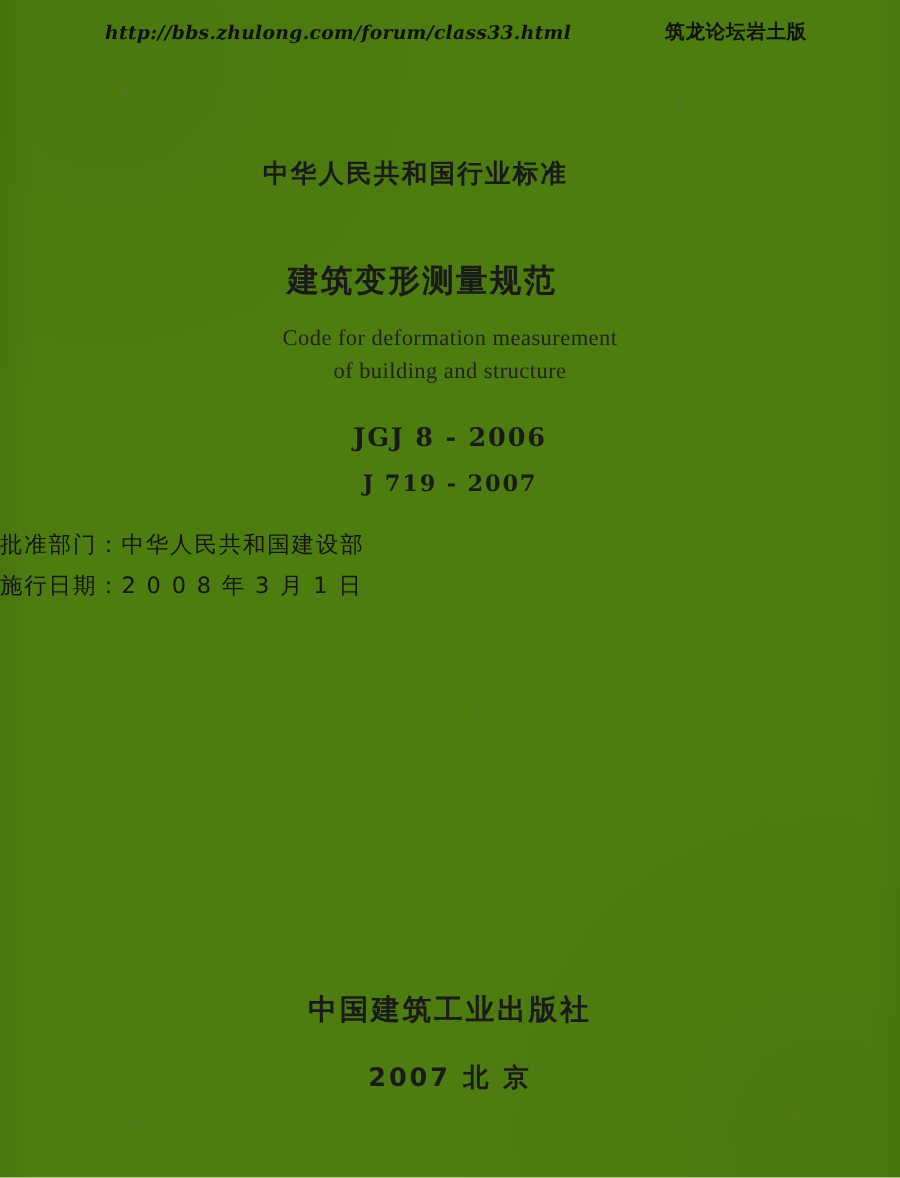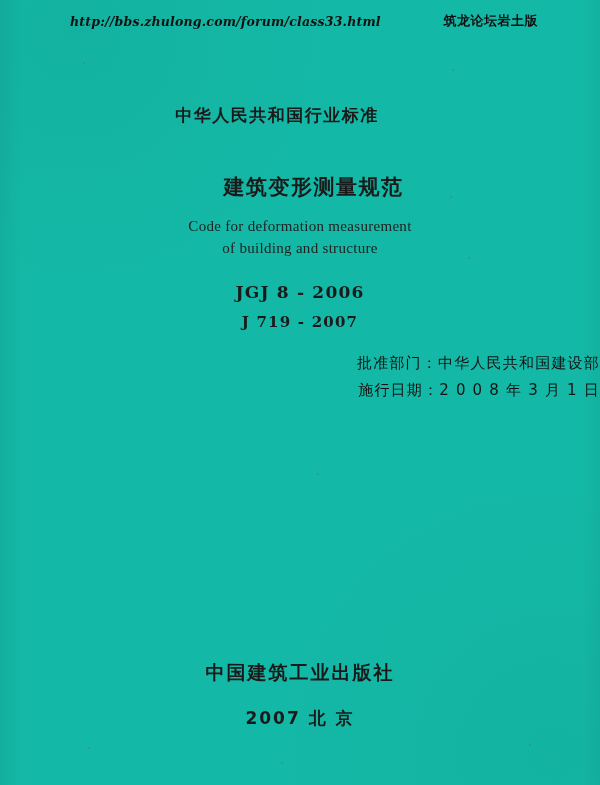--- a/index.html
+++ b/index.html
@@ -13,21 +13,21 @@
     font-family: "Liberation Serif", serif;
     color: #1a1a1a;
     position: relative;
     overflow: hidden;
   }
   .page {
     position: absolute;
     left: 0; top: 0;
     width: 600px;
     height: 785px;
-    background: #14b8a6;
+    background: #4d7c0f;
   }
   
   .page::before {
     content: "";
     position: absolute;
     left: 0; top: 0; right: 0; bottom: 0;
     background:
       radial-gradient(circle at 12% 4%, rgba(0,0,0,0.035), rgba(0,0,0,0) 28%),
       radial-gradient(circle at 92% 96%, rgba(0,0,0,0.03), rgba(0,0,0,0) 30%),
       linear-gradient(90deg, rgba(0,0,0,0.05) 0px, rgba(0,0,0,0) 22px),
@@ -77,21 +77,20 @@
   }
   .std-title {
     position: absolute;
     left: 0;
     top: 173px;
     width: 563px;
     font-family: "DejaVu Sans", sans-serif;
     font-weight: bold;
     font-size: 21px;
     letter-spacing: 1.5px;
-    padding-left: 32px;
   }
   .std-title-en {
     position: absolute;
     left: 0;
     top: 215px;
     width: 600px;
     font-family: "Liberation Serif", serif;
     font-size: 15px;
     line-height: 22px;
     letter-spacing: 0.3px;
@@ -115,21 +114,21 @@
     font-family: "DejaVu Serif", serif;
     font-weight: bold;
     font-size: 15px;
     letter-spacing: 1.2px;
   }
   .meta-block {
     position: absolute;
     left: 0;
     top: 350px;
     width: 600px;
-    text-align: right;
+    text-align: left;
   }
   .meta-line {
     font-family: "DejaVu Sans", sans-serif;
     font-size: 15px;
     letter-spacing: 1.2px;
     line-height: 27px;
     color: #141414;
     white-space: nowrap;
   }
   .publisher {

